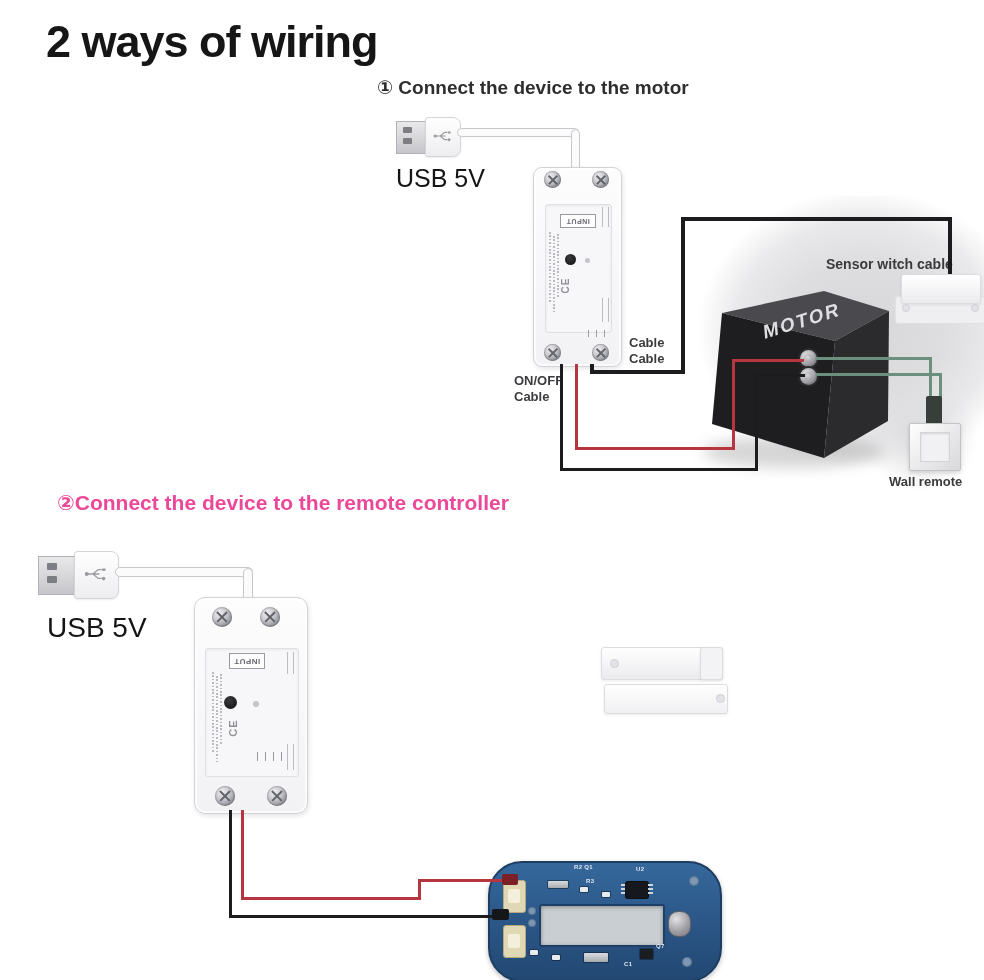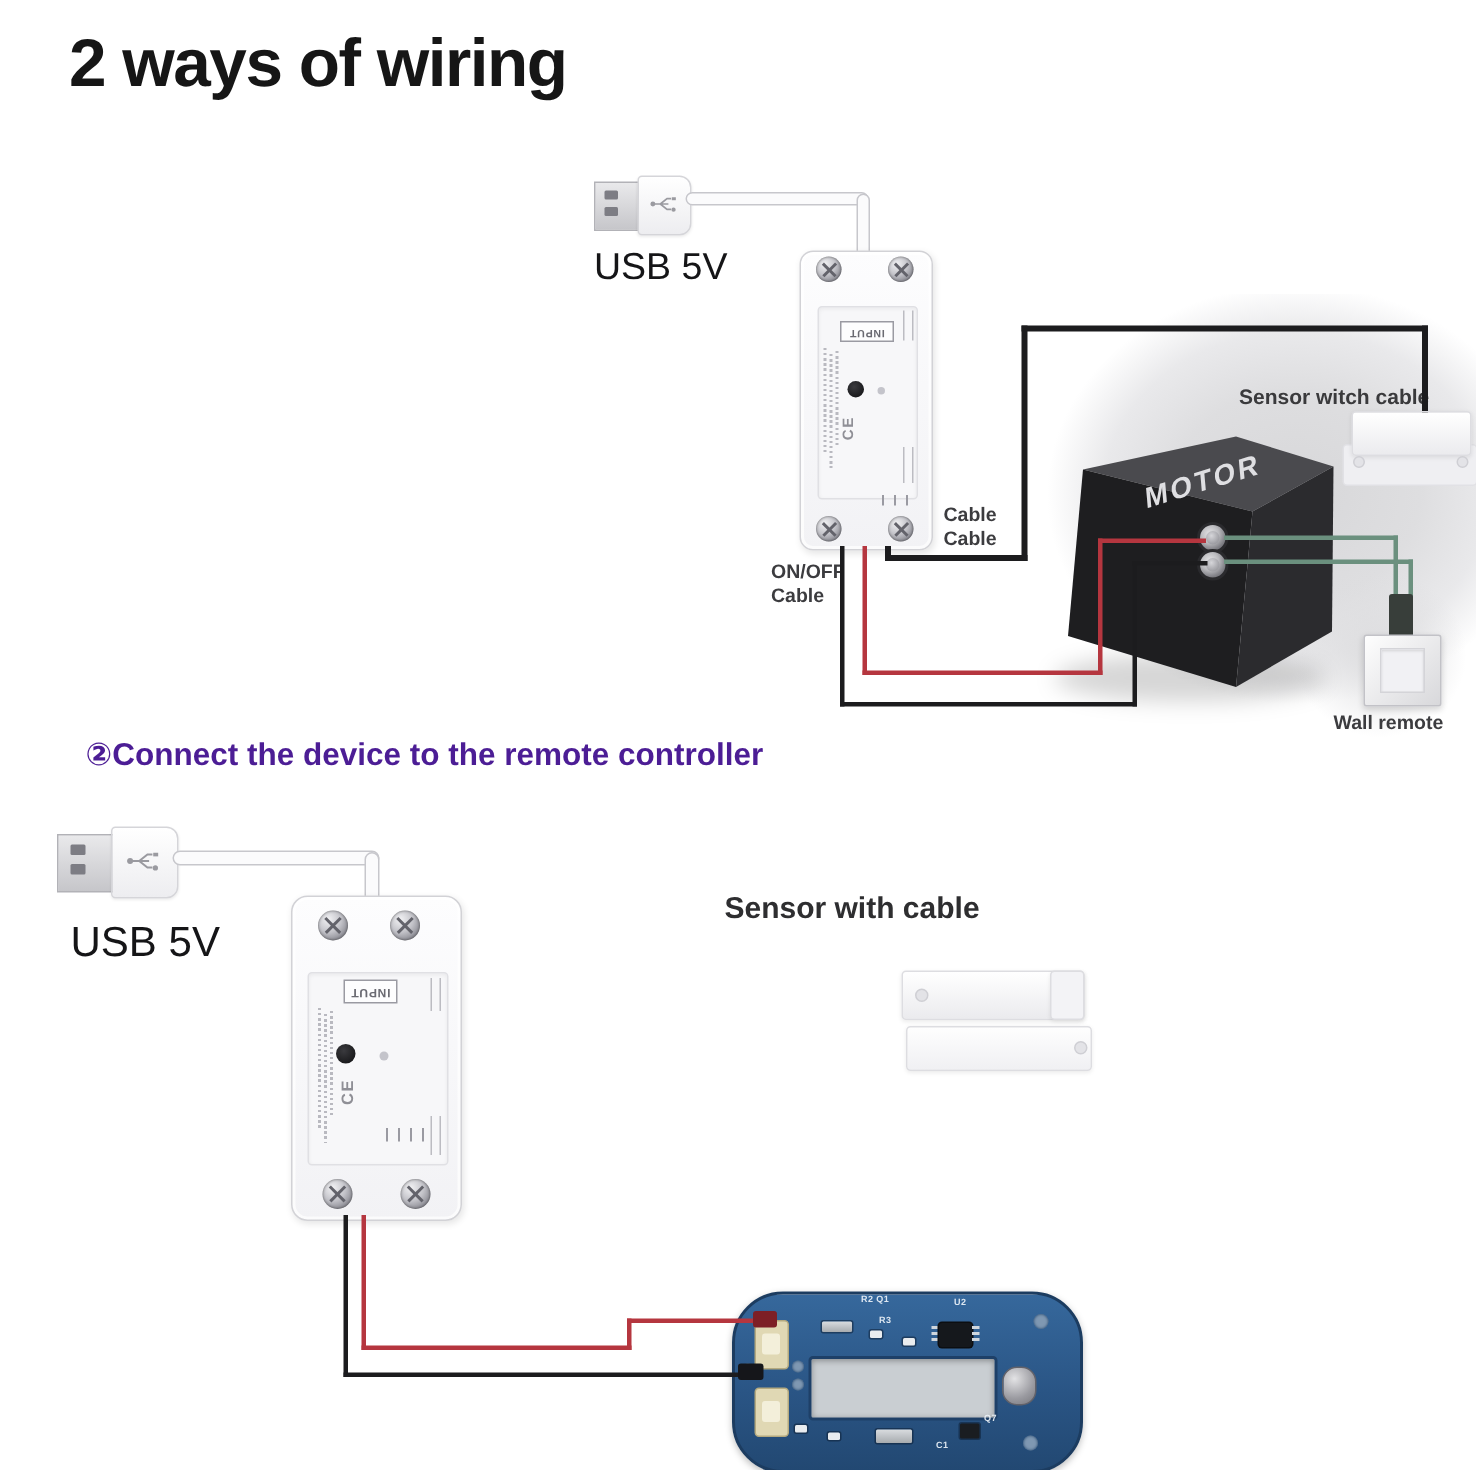--- a/index.html
+++ b/index.html
@@ -3,21 +3,21 @@
 <meta charset="utf-8">
 <style>
   html,body{margin:0;padding:0;background:#fff;}
   .canvas{position:relative;width:984px;height:980px;background:#ffffff;overflow:hidden;
           font-family:"Liberation Sans","DejaVu Sans",sans-serif;color:#222;}
   .abs{position:absolute;}
 
   
   .title{font-size:45px;font-weight:800;letter-spacing:-1px;color:#161616;}
   .h-step{font-size:19px;font-weight:600;color:#2e2e30;}
-  .h-step2{font-size:21px;font-weight:600;color:#4c1d95;}
+  .h-step2{font-size:21px;font-weight:600;color:#ec4899;}
   .usb-label{font-size:25px;font-weight:500;color:#151517;}
   .usb-label2{font-size:28px;font-weight:500;color:#151517;}
   .small-label{font-size:13px;font-weight:600;color:#3c3c3f;line-height:1.25;}
   .mid-label{font-size:20px;font-weight:600;color:#2e2e30;}
   .witch-label{font-size:14px;font-weight:600;color:#3a3a3c;}
 
   
   .photo-bg{background:radial-gradient(ellipse 62% 55% at 64% 42%,#d7d7d9 0%,#dedee0 40%,#e9e9eb 62%,rgba(255,255,255,0) 80%);}
   .photo-bg2{background:radial-gradient(ellipse 60% 55% at 50% 45%,#dcdcde 0%,rgba(255,255,255,0) 75%);}
 
@@ -91,20 +91,21 @@
   .pcb-mount{position:absolute;border-radius:50%;background:#7f98b2;box-shadow:inset 0 0 2px #1e4068;}
   .silk{position:absolute;font-size:6px;color:rgba(236,242,248,.92);font-weight:600;letter-spacing:.3px;}
   .wire-conn{position:absolute;border-radius:2px;}
 </style>
 </head>
 <body>
 
 <div class="canvas">
 
   <div class="abs title" style="left:4px;top:16px;margin-left:42px;">2 ways of wiring</div>
+  <div class="abs h-step" style="left:377px;top:76px;">① Connect the device to the motor</div>
   <div class="abs h-step2" style="left:57px;top:491px;">②Connect the device to the remote controller</div>
 
   <div class="abs photo-bg" style="left:650px;top:196px;width:334px;height:318px;"></div>
   <div class="abs photo-bg2" style="left:856px;top:376px;width:128px;height:134px;"></div>
   <div class="abs" style="left:703px;top:436px;width:180px;height:32px;border-radius:50%;background:rgba(0,0,0,.16);filter:blur(7px);"></div>
 
   <div class="usb-metal" style="left:396px;top:121px;width:29px;height:31px;"></div>
   <div class="usb-hole" style="left:403px;top:127px;width:9px;height:6px;"></div>
   <div class="usb-hole" style="left:403px;top:138px;width:9px;height:6px;"></div>
   <div class="usb-body" style="left:425px;top:117px;width:34px;height:38px;"></div>
@@ -209,21 +210,20 @@
   <div class="mtx" style="left:212px;top:672px;height:80px;"></div>
   <div class="mtx" style="left:216px;top:676px;height:86px;"></div>
   <div class="mtx" style="left:220px;top:674px;height:70px;"></div>
   <div class="btn-dot" style="left:224px;top:696px;width:13px;height:13px;"></div>
   <div class="led-dot" style="left:253px;top:701px;width:6px;height:6px;"></div>
   <div class="ce" style="left:224px;top:722px;font-size:11px;">CE</div>
   <div class="vent" style="left:287px;top:652px;height:22px;"></div>
   <div class="vent" style="left:287px;top:744px;height:26px;"></div>
   <div class="tdash" style="left:257px;top:752px;width:30px;height:9px;"></div>
 
-  <div class="abs mid-label" style="left:483px;top:595px;">Sensor with cable</div>
 
   <div class="sensor-bar" style="left:601px;top:647px;width:120px;height:31px;"></div>
   <div class="sensor-bar" style="left:700px;top:647px;width:21px;height:31px;background:#f3f3f6;"></div>
   <div class="hole" style="left:610px;top:659px;width:7px;height:7px;"></div>
   <div class="sensor-bar" style="left:604px;top:684px;width:122px;height:28px;background:linear-gradient(180deg,#fefefe,#f0f0f3);"></div>
   <div class="hole" style="left:716px;top:694px;width:7px;height:7px;"></div>
 
   <div class="pcb" style="left:488px;top:861px;width:230px;height:117px;">
     <div class="pcb-hole" style="left:49px;top:41px;width:122px;height:39px;"></div>
     <div class="pcb-btn" style="left:13px;top:17px;width:21px;height:31px;"></div>

